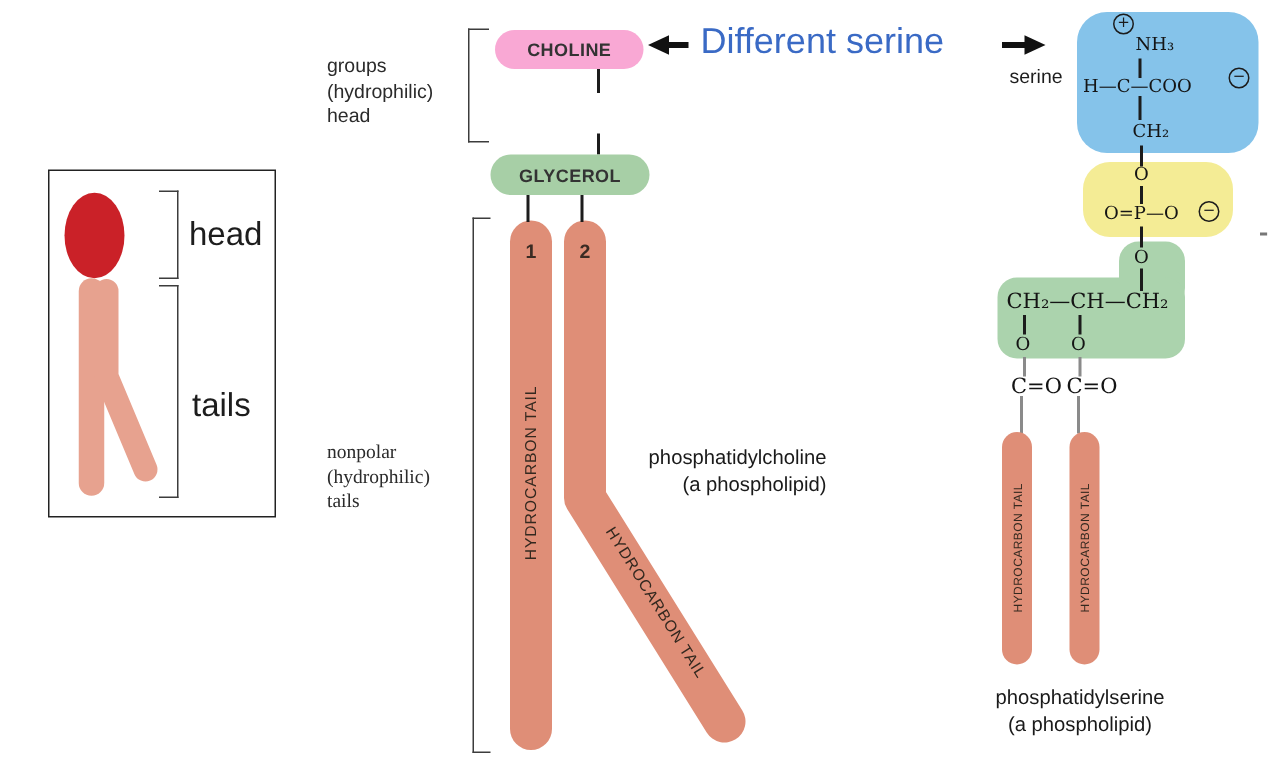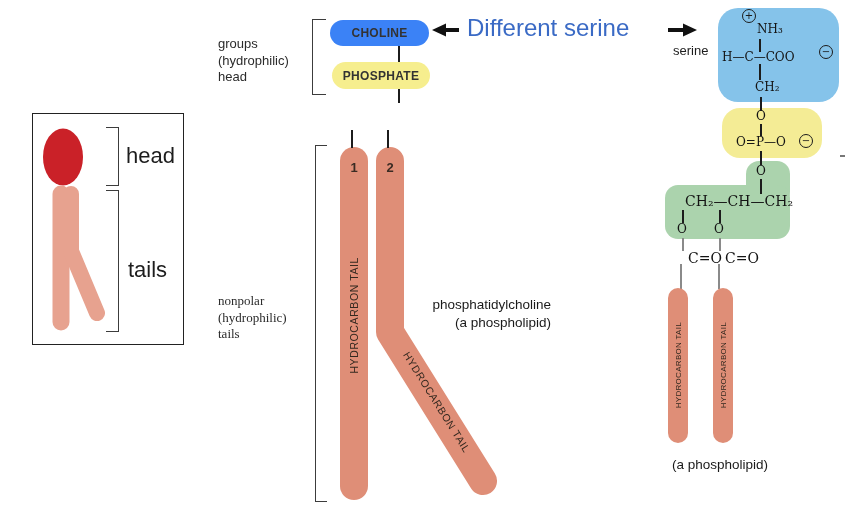--- a/index.html
+++ b/index.html
@@ -14,21 +14,21 @@
 
   
   .bracket-open{position:absolute;border-left:1.6px solid #3c3c3c;border-top:1.6px solid #3c3c3c;
                 border-bottom:1.6px solid #3c3c3c;z-index:2;}
   .bracket-close{position:absolute;border-right:1.6px solid #3c3c3c;border-top:1.6px solid #3c3c3c;
                  border-bottom:1.6px solid #3c3c3c;z-index:2;}
 
   
   .pill{position:absolute;border-radius:14px;display:flex;align-items:center;justify-content:center;
         font-size:12px;font-weight:bold;color:#333;letter-spacing:.3px;z-index:2;}
-  .pill.choline{background:#3b82f6;}
+  .pill.choline{background:#f9a8d4;}
   .pill.phosphate{background:#f6ee8e;}
   .pill.glycerol{background:#a7cfa6;}
 
   
   .cartoon-box{position:absolute;border:1.6px solid #222;background:#fff;z-index:0;}
   .big-label{position:absolute;font-size:22px;color:#1d1d1d;z-index:3;}
   .small-label{position:absolute;font-size:13px;line-height:1.28;color:#2b2b2b;z-index:3;}
   .caption{position:absolute;font-size:13.5px;line-height:1.3;color:#1a1a1a;text-align:center;z-index:3;}
 
   .tail-number{position:absolute;font-size:13px;font-weight:bold;color:#3a2b23;z-index:3;width:28px;text-align:center;}
@@ -43,21 +43,21 @@
   .heading{position:absolute;font-size:24px;color:#3a6ac5;z-index:3;white-space:nowrap;}
   .serine-label{position:absolute;font-size:13px;color:#1d1d1d;z-index:3;}
 
   
   .group-rect{position:absolute;z-index:1;}
   .blue-rect{background:#85c3ea;border-radius:20px;}
   .yellow-rect{background:#f4ec95;border-radius:18px;}
   .green-rect{background:#abd3ad;border-radius:13px;}
   .chem{position:absolute;font-family:"DejaVu Serif","Liberation Serif",serif;font-size:12px;
         color:#141414;z-index:3;white-space:nowrap;}
-  .chem.sm{font-size:14px;margin-left:14px;}
+  .chem.sm{font-size:14px;}
   .charge{position:absolute;width:12px;height:12px;border:1.3px solid #1c1c1c;border-radius:50%;
           display:flex;align-items:center;justify-content:center;font-size:10px;color:#1c1c1c;
           z-index:3;font-family:"DejaVu Sans",sans-serif;line-height:1;}
   .right-tail{position:absolute;width:20px;height:155px;background:#df8e77;border-radius:10px;
               display:flex;align-items:center;justify-content:center;z-index:2;}
   .edge-tick{position:absolute;width:5px;height:2px;background:#777;z-index:2;}
 </style>
 </head>
 <body>
 
@@ -94,24 +94,24 @@
   <div class="small-label" style="left:218px;top:36px;">
     <div>groups</div>
     <div>(hydrophilic)</div>
     <div>head</div>
   </div>
 
   <div class="pill choline" style="left:330px;top:20px;width:99px;height:26px;">
     <span>CHOLINE</span>
   </div>
   <div class="vline" style="left:398px;top:46px;height:16px;"></div>
-  <div class="pill phosphate" style="left:332px;top:62px;width:98px;height:27px;">
-    <span>PHOSPHATE</span>
+  <div class="vline" style="left:398px;top:89px;height:14px;"></div>
+  <div class="pill glycerol" style="left:327px;top:103px;width:106px;height:27px;">
+    <span>GLYCEROL</span>
   </div>
-  <div class="vline" style="left:398px;top:89px;height:14px;"></div>
   <div class="vline" style="left:351px;top:130px;height:18px;"></div>
   <div class="vline" style="left:387px;top:130px;height:18px;"></div>
 
   <span class="tail-number" style="left:340px;top:160px;">1</span>
   <span class="tail-number" style="left:376px;top:160px;">2</span>
 
   <div class="vtext-wrap" style="left:340px;top:230px;width:28px;height:170px;">
     <span class="vtext">HYDROCARBON TAIL</span>
   </div>
   <span class="diag-text" style="left:357px;top:396px;">HYDROCARBON TAIL</span>
@@ -172,17 +172,18 @@
   <div class="vline thin gray" style="left:718px;top:264px;height:25px;"></div>
 
   <div class="right-tail" style="left:668px;top:288px;">
     <span class="vtext small">HYDROCARBON TAIL</span>
   </div>
   <div class="right-tail" style="left:713px;top:288px;">
     <span class="vtext small">HYDROCARBON TAIL</span>
   </div>
 
   <div class="caption" style="left:640px;top:456px;width:160px;">
+    <div>phosphatidylserine</div>
     <div>(a phospholipid)</div>
   </div>
 
   <div class="edge-tick" style="left:840px;top:155px;"></div>
 </div>
 
 </body></html>

